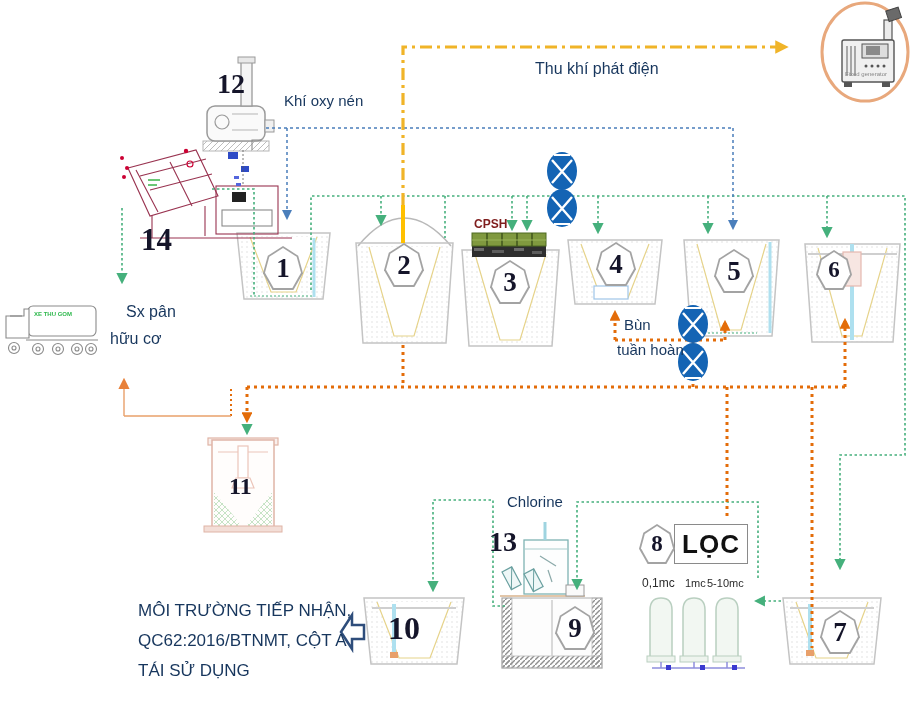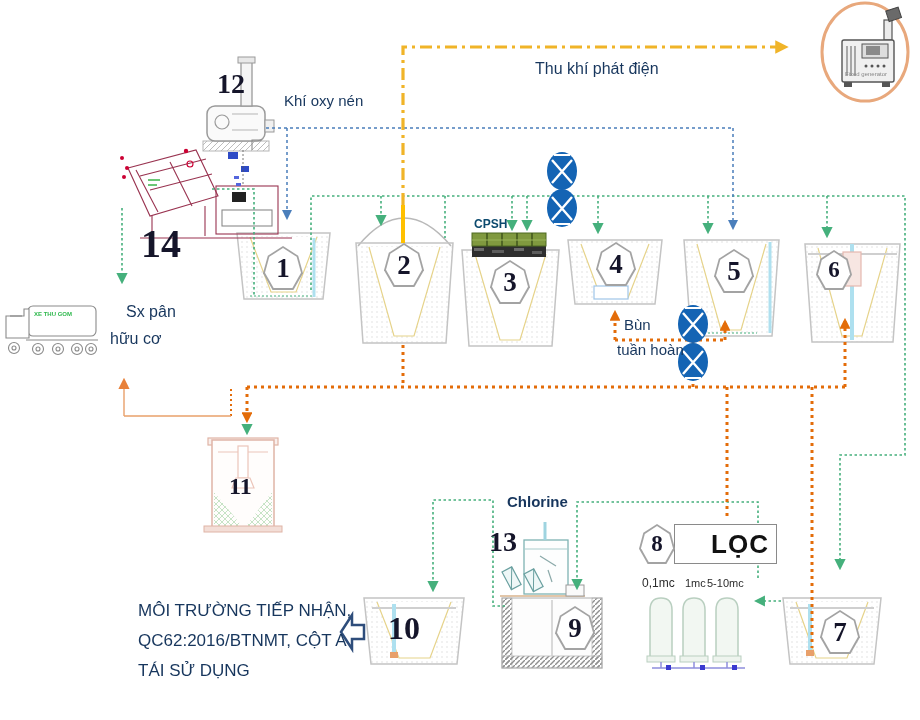--- a/index.html
+++ b/index.html
@@ -13,21 +13,21 @@
         clip-path:polygon(50% 0%,88% 22%,100% 62%,76% 100%,24% 100%,0% 62%,12% 22%);
         background:#a3a3a3;}
   .hept .in{position:absolute;inset:2px;
         clip-path:polygon(50% 0%,88% 22%,100% 62%,76% 100%,24% 100%,0% 62%,12% 22%);
         background:#fff;display:flex;align-items:center;justify-content:center;
         font-family:"Liberation Serif",serif;font-weight:700;font-size:27px;color:#15152a;}
   .hept.small{width:36px;height:40px;}
   .hept.small .in{font-size:23px;}
   .loc-box{position:absolute;left:674px;top:524px;width:72px;height:38px;border:1.5px solid #8a8a8a;
         background:#fff;display:flex;align-items:center;justify-content:center;
-        font-weight:700;font-size:26px;color:#111;letter-spacing:1px;padding-left:29px;}
+        font-weight:700;font-size:26px;color:#111;letter-spacing:1px;}
   .outfall{position:absolute;left:138px;top:596px;color:#17365d;font-size:17px;line-height:30px;
         font-weight:400;white-space:nowrap;}
   .tiny{position:absolute;font-size:6px;color:#888;}
 </style>
 </head>
 <body>
 
 <div class="stage">
 
 <svg width="920" height="720" viewBox="0 0 920 720">
@@ -307,26 +307,26 @@
 <g>
   <ellipse cx="693" cy="324" rx="15" ry="19" fill="#1464b4"></ellipse>
   <ellipse cx="693" cy="362" rx="15" ry="19" fill="#1464b4"></ellipse>
   <path d="M683,313 L703,336 M703,313 L683,336 M683,351 L703,374 M703,351 L683,374" stroke="#fff" stroke-width="2.4" fill="none"></path>
   <path d="M685,308 H701 M685,378 H701" stroke="#fff" stroke-width="2"></path>
 </g>
 </svg>
 
 <div class="lbl" style="left:535px;top:60px;font-size:16px;text-align:center;">Thu khí phát điện</div>
 <div class="lbl" style="left:284px;top:93px;">Khí oxy nén</div>
-<div class="lbl" style="left:474px;top:218px;font-size:12px;font-weight:700;color:#0c4a6e;">CPSH</div>
+<div class="lbl" style="left:474px;top:218px;font-size:12px;font-weight:700;color:#7f1d1d;">CPSH</div>
 <div class="lbl" style="left:624px;top:317px;">Bùn</div>
 <div class="lbl" style="left:617px;top:342px;">tuần hoàn</div>
 <div class="lbl" style="left:110px;top:303px;font-size:16px;margin-left:16px;">Sx pân</div>
 <div class="lbl" style="left:110px;top:330px;font-size:16px;">hữu cơ</div>
-<div class="lbl" style="left:507px;top:494px;font-weight:bold;">Chlorine</div>
+<div class="lbl" style="left:507px;top:494px;">Chlorine</div>
 <div class="lbl" style="left:642px;top:577px;font-size:12px;color:#2b2b2b;">0,1mc</div>
 <div class="lbl" style="left:685px;top:577px;font-size:11px;color:#2b2b2b;">1mc</div>
 <div class="lbl" style="left:707px;top:577px;font-size:11px;color:#2b2b2b;">5-10mc</div>
 <div class="tiny" style="left:836px;top:71px;width:60px;text-align:center;">Fixed generator</div>
 <div class="tiny" style="left:34px;top:311px;color:#2eb84d;font-weight:700;">XE THU GOM</div>
 
 <div class="outfall">
   <div>MÔI TRƯỜNG  TIẾP NHẬN,</div>
   <div>QC62:2016/BTNMT, CỘT A</div>
   <div>TÁI SỬ DỤNG</div>
@@ -359,15 +359,15 @@
       <div class="in">8</div>
     </div>
 <div class="hept" style="left:555px;top:606px;">
       <div class="in">9</div>
     </div>
 
 <div class="num" style="left:388px;top:612px;font-size:32px;">10</div>
 <div class="num" style="left:229px;top:474px;font-size:24px;">11</div>
 <div class="num" style="left:217px;top:70px;font-size:28px;">12</div>
 <div class="num" style="left:489px;top:528px;font-size:28px;text-align:center;">13</div>
-<div class="num" style="left:141px;top:224px;font-size:40px;">14</div>
+<div class="num" style="left:141px;top:224px;font-size:31px;">14</div>
 
 </div>
 
 </body></html>

